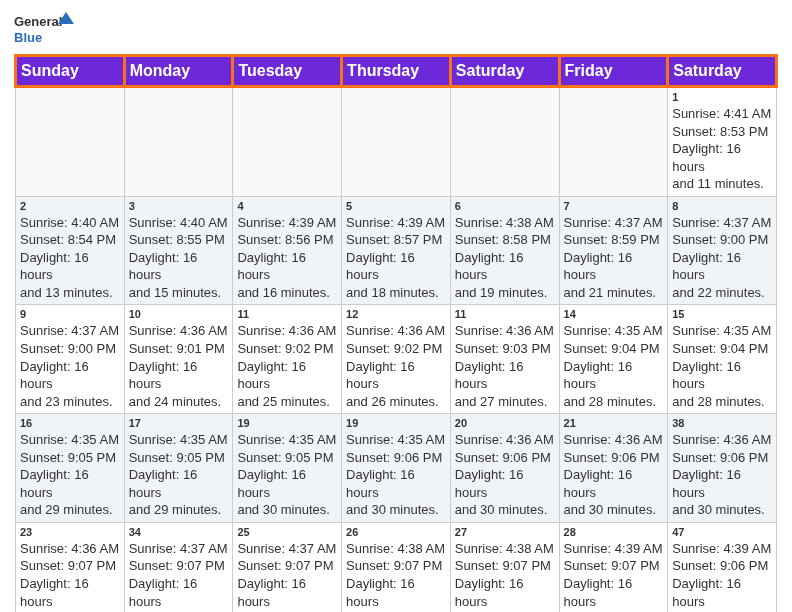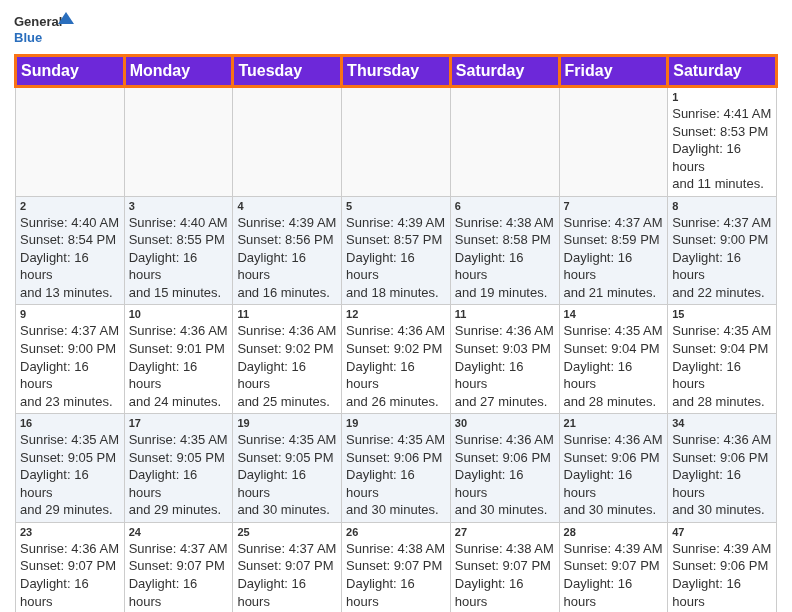--- a/index.html
+++ b/index.html
@@ -242,51 +242,51 @@
 and 30 minutes.</div>
         </td>
         <td>
           <span class="day-number">19</span>
           <div class="day-info" style="white-space: pre-line;">Sunrise: 4:35 AM
 Sunset: 9:06 PM
 Daylight: 16 hours
 and 30 minutes.</div>
         </td>
         <td>
-          <span class="day-number">30</span>
+          <span class="day-number">20</span>
           <div class="day-info" style="white-space: pre-line;">Sunrise: 4:36 AM
 Sunset: 9:06 PM
 Daylight: 16 hours
 and 30 minutes.</div>
         </td>
         <td>
           <span class="day-number">21</span>
           <div class="day-info" style="white-space: pre-line;">Sunrise: 4:36 AM
 Sunset: 9:06 PM
 Daylight: 16 hours
 and 30 minutes.</div>
         </td>
         <td>
+          <span class="day-number">38</span>
+          <div class="day-info" style="white-space: pre-line;">Sunrise: 4:36 AM
+Sunset: 9:06 PM
+Daylight: 16 hours
+and 30 minutes.</div>
+        </td>
+      </tr>
+      <tr>
+        <td>
+          <span class="day-number">23</span>
+          <div class="day-info" style="white-space: pre-line;">Sunrise: 4:36 AM
+Sunset: 9:07 PM
+Daylight: 16 hours
+and 30 minutes.</div>
+        </td>
+        <td>
           <span class="day-number">34</span>
-          <div class="day-info" style="white-space: pre-line;">Sunrise: 4:36 AM
-Sunset: 9:06 PM
-Daylight: 16 hours
-and 30 minutes.</div>
-        </td>
-      </tr>
-      <tr>
-        <td>
-          <span class="day-number">23</span>
-          <div class="day-info" style="white-space: pre-line;">Sunrise: 4:36 AM
-Sunset: 9:07 PM
-Daylight: 16 hours
-and 30 minutes.</div>
-        </td>
-        <td>
-          <span class="day-number">24</span>
           <div class="day-info" style="white-space: pre-line;">Sunrise: 4:37 AM
 Sunset: 9:07 PM
 Daylight: 16 hours
 and 30 minutes.</div>
         </td>
         <td>
           <span class="day-number">25</span>
           <div class="day-info" style="white-space: pre-line;">Sunrise: 4:37 AM
 Sunset: 9:07 PM
 Daylight: 16 hours

